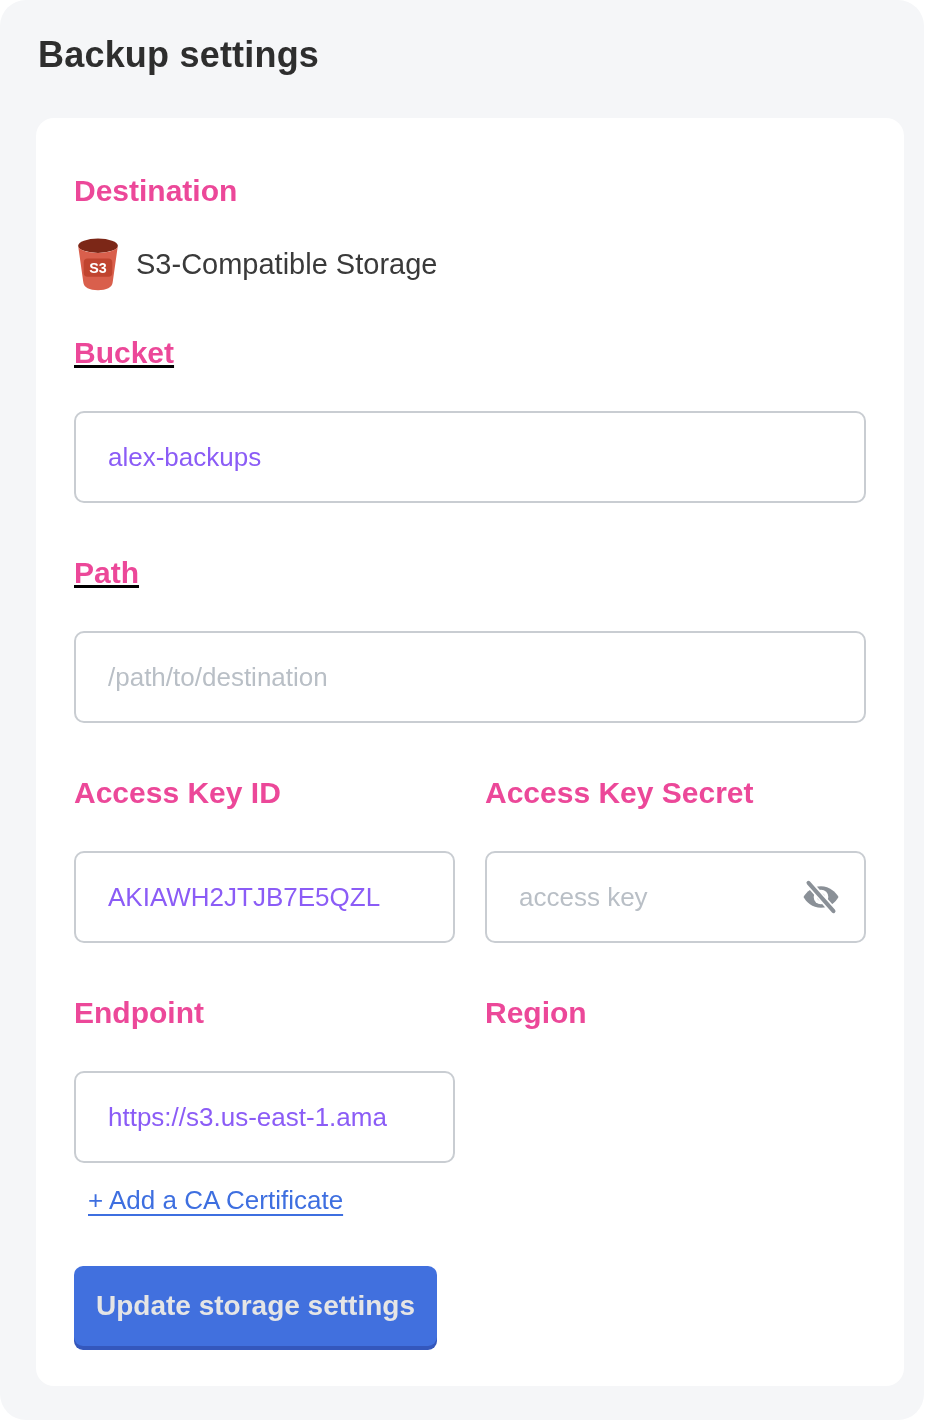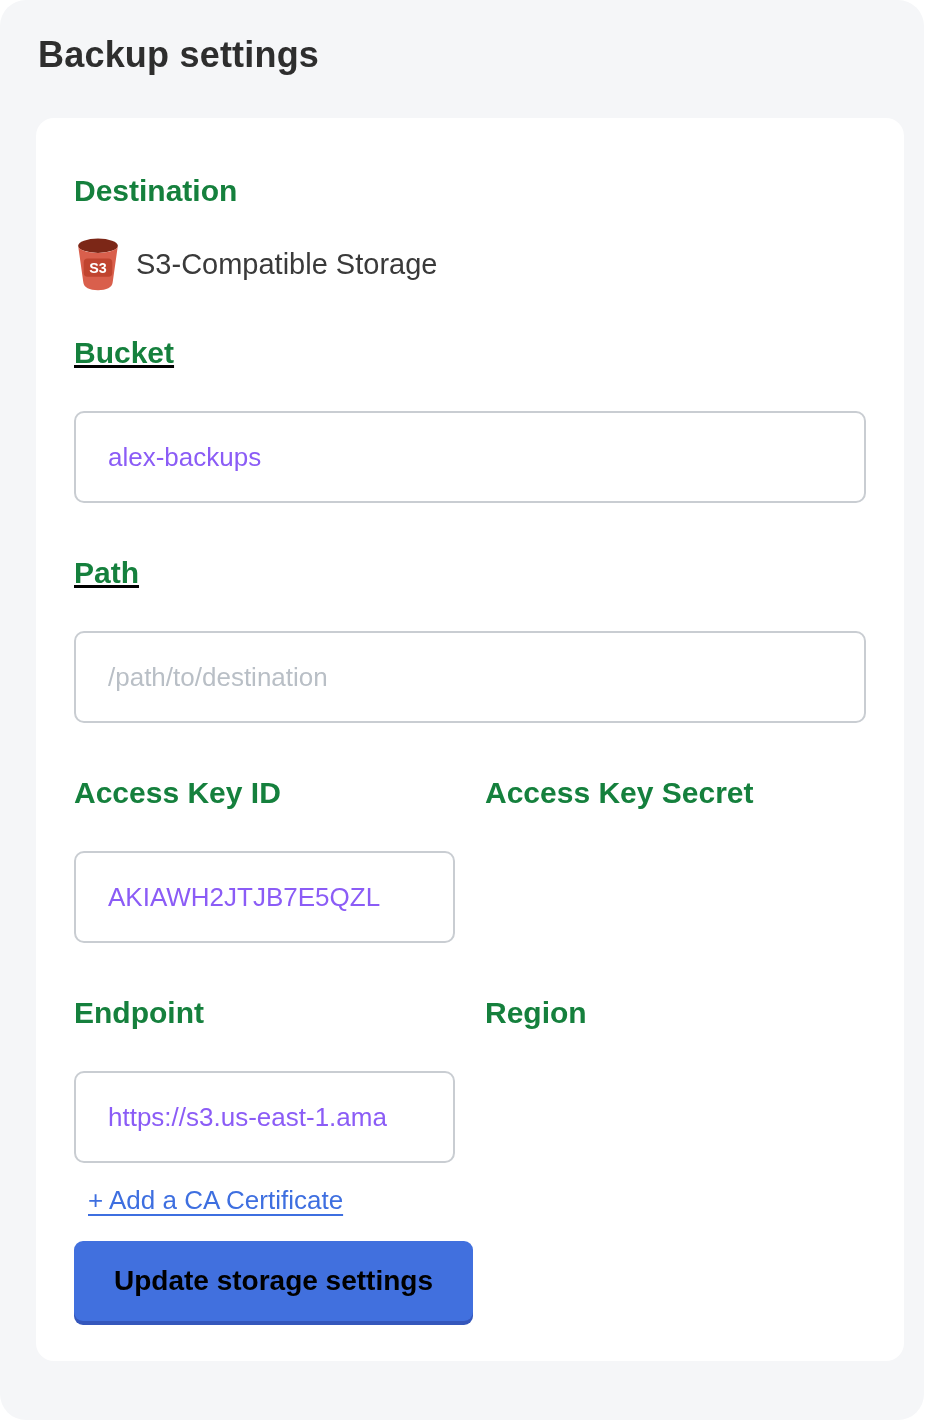--- a/index.html
+++ b/index.html
@@ -26,21 +26,21 @@
     width: 868px;
     margin: 42px 0 0 36px;
     background: var(--card-bg, #FFFFFF);
     border-radius: 18px;
     padding: 55px 38px 40px 38px;
   }
   .field-label {
     display: block;
     font-size: 30px;
     font-weight: bold;
-    color: #15803d;
+    color: #ec4899;
     line-height: 36px;
   }
   .dest-row {
     display: flex;
     align-items: center;
     gap: 14px;
     margin-top: 28px;
     margin-bottom: 44px;
     font-size: 29px;
     color: #3A3A3A;
@@ -88,25 +88,25 @@
     display: inline-block;
     margin: 22px 0 0 14px;
     font-size: 26px;
     color: var(--link-blue, #3E6FE0);
     text-decoration: underline;
     text-underline-offset: 5px;
     cursor: pointer;
   }
   .submit-btn {
     display: inline-block;
-    margin-top: 25px;
+    margin-top: 50px;
     height: 80px;
-    padding: 0 40px;
+    padding: 0 22px;
     background: var(--accent-blue, #4170DE);
-    color: #000000;
+    color: #e5e5e5;
     font-family: inherit;
     font-size: 28px;
     font-weight: bold;
     border: none;
     border-radius: 9px;
     box-shadow: 0 4px 0 var(--button-shadow-blue, #3457BC);
     cursor: pointer;
   }
 </style>
 </head>
@@ -142,20 +142,32 @@
       <input class="text-input" type="text" placeholder="/path/to/destination" style="">
     </div>
 
     <div class="two-col">
       <div class="col">
         <label class="field-label">Access Key ID</label>
         <input class="text-input" type="text" value="AKIAWH2JTJB7E5QZL" style="">
       </div>
       <div class="col">
         <label class="field-label">Access Key Secret</label>
+        <div class="input-wrap">
+          <input class="text-input" type="text" placeholder="access key" style="">
+          <span class="eye-toggle">
+            <svg viewBox="0 0 24 24" xmlns="http://www.w3.org/2000/svg">
+              <path d="M12 5.5 C6.8 5.5 3 9.2 1.5 12 C3 14.8 6.8 18.5 12 18.5 C17.2 18.5 21 14.8 22.5 12 C21 9.2 17.2 5.5 12 5.5 Z" fill="var(--icon-gray, #8A9097)"></path>
+              <circle cx="12" cy="12" r="4.4" fill="#ffffff"></circle>
+              <circle cx="12" cy="12" r="2.3" fill="var(--icon-gray, #8A9097)"></circle>
+              <line x1="4.5" y1="3.5" x2="19.5" y2="20.5" stroke="#ffffff" stroke-width="4.5"></line>
+              <line x1="4.5" y1="3.5" x2="19.5" y2="20.5" stroke="var(--icon-gray, #8A9097)" stroke-width="2.4" stroke-linecap="round"></line>
+            </svg>
+          </span>
+        </div>
       </div>
     </div>
 
     <div class="two-col last">
       <div class="col">
         <label class="field-label">Endpoint</label>
         <input class="text-input" type="text" value="https://s3.us-east-1.ama" style="">
       </div>
       <div class="col">
         <label class="field-label">Region</label>

